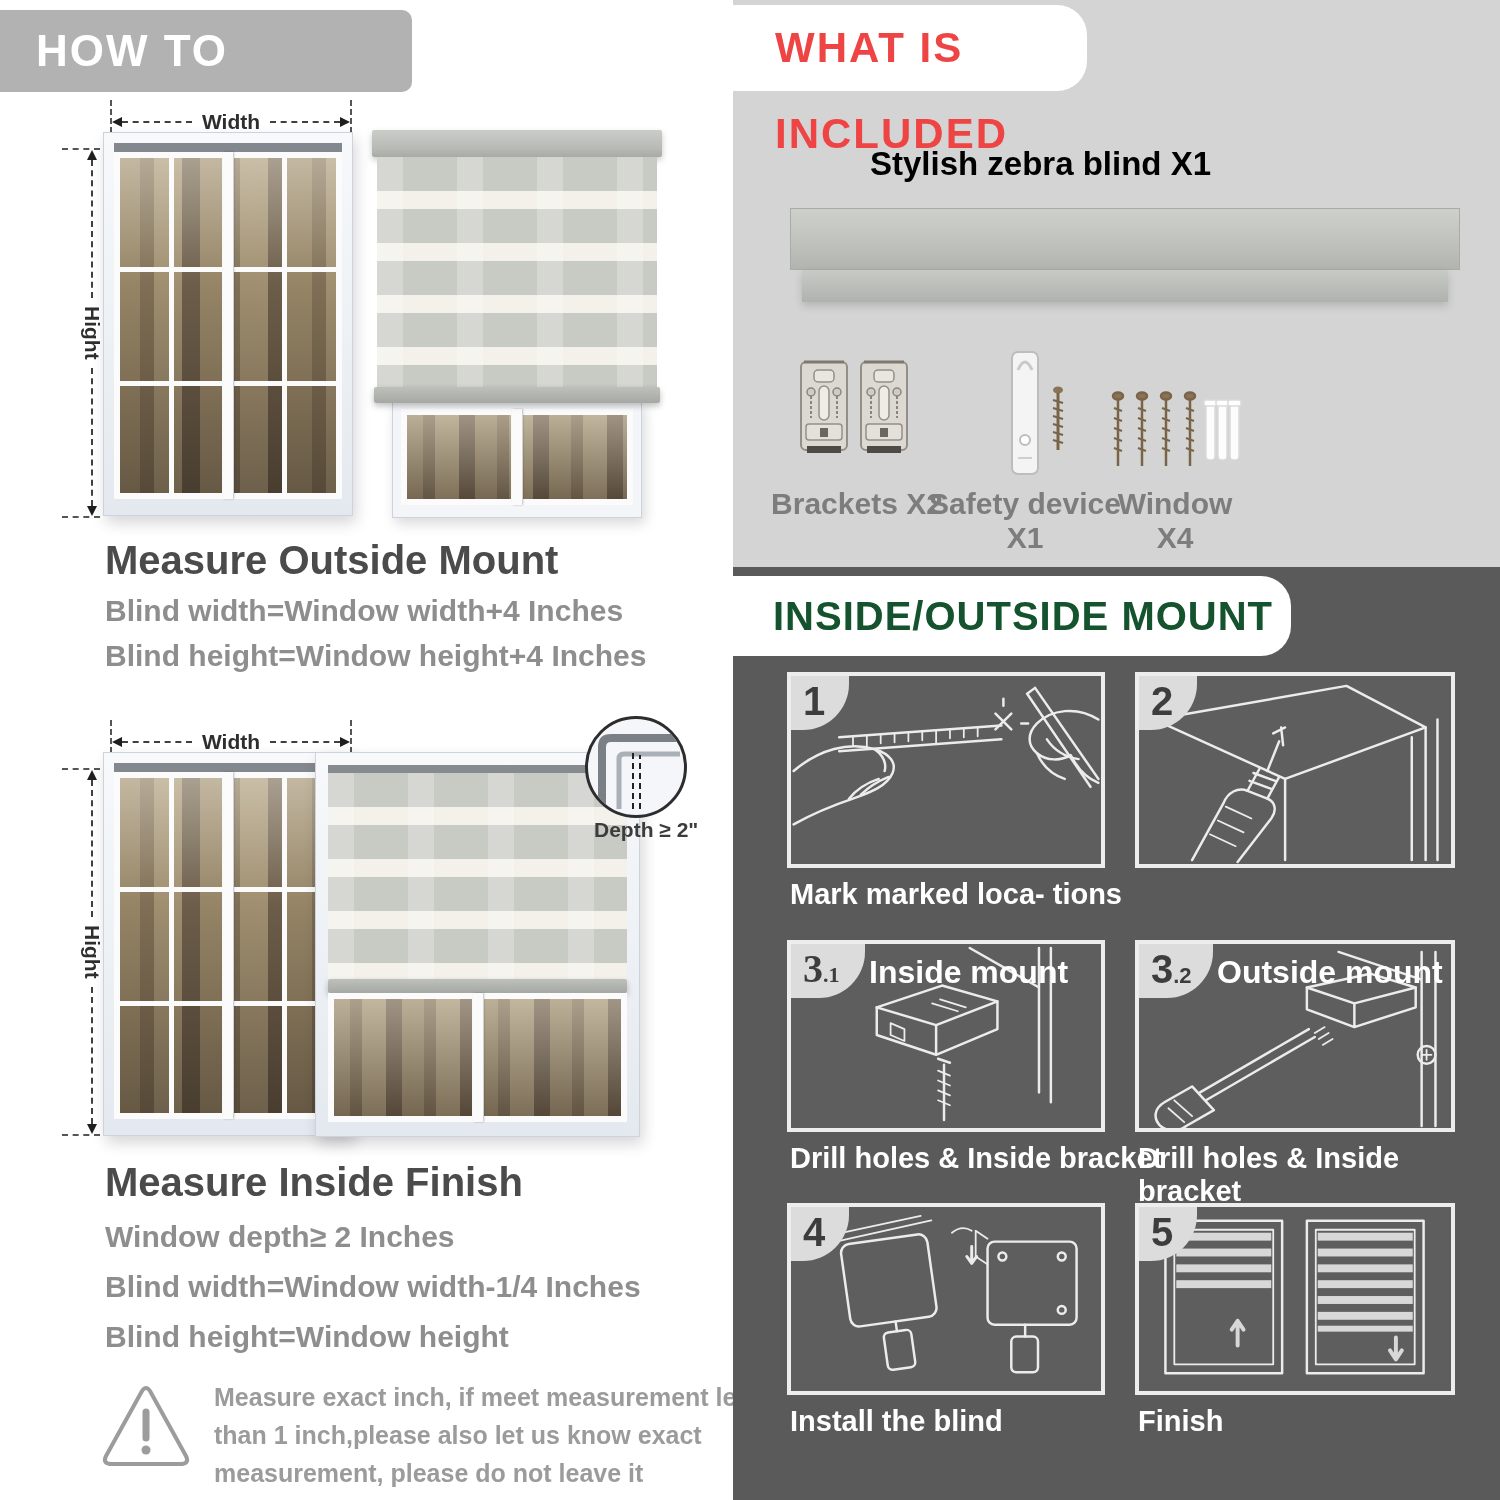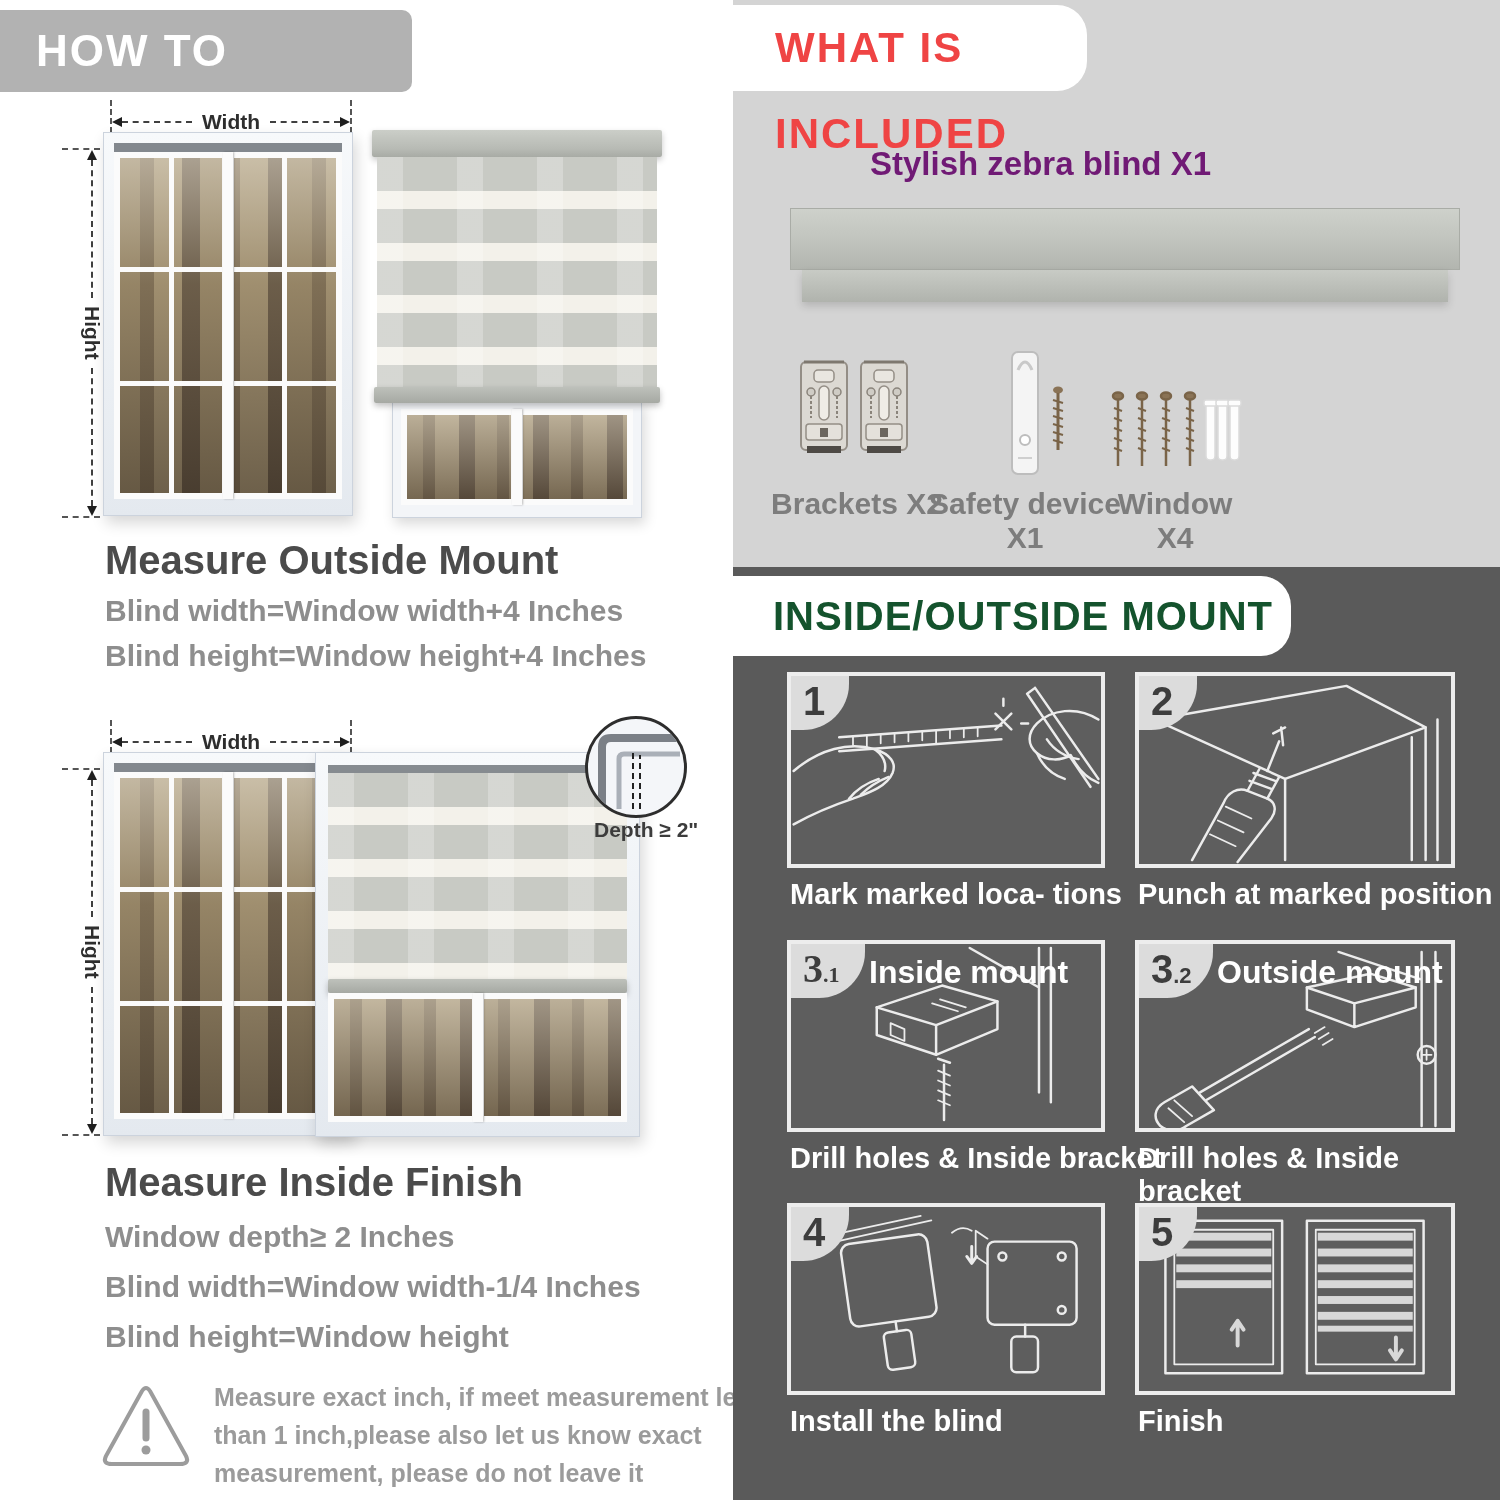--- a/index.html
+++ b/index.html
@@ -62,21 +62,21 @@
   .warn-text{font-size:25px;font-weight:bold;color:#9b9b9b;line-height:38px;}
 
   
   .panel-light{left:733px;top:0;width:767px;height:567px;background:#d4d4d4;}
   .panel-dark{left:733px;top:567px;width:767px;height:933px;background:#5a5a5a;}
   .banner-white{background:#fff;border-radius:0 30px 30px 0;box-sizing:border-box;}
   .banner-included{left:733px;top:5px;width:354px;height:86px;color:#ef4444;font-size:42px;font-weight:bold;
     letter-spacing:2px;line-height:86px;padding-left:42px;}
   .banner-mount{left:733px;top:576px;width:558px;height:80px;color:#14532d;font-size:40px;font-weight:bold;
     letter-spacing:1px;line-height:80px;padding-left:40px;}
-  .blind-title{left:733px;top:145px;width:615px;text-align:center;font-size:33px;font-weight:bold;color:#701a75;}
+  .blind-title{left:733px;top:145px;width:615px;text-align:center;font-size:33px;font-weight:bold;color:#000000;}
   .bar-main{left:790px;top:208px;width:670px;height:62px;background:linear-gradient(180deg,#ced1cb 0%,#c0c3bd 55%,#b2b5af 100%);
     border:1px solid #a9aca6;box-sizing:border-box;}
   .bar-low{left:802px;top:270px;width:646px;height:32px;background:linear-gradient(180deg,#c8cbc5,#b0b3ad);
     box-shadow:0 4px 8px rgba(0,0,0,.15);}
   .item-label{font-size:30px;font-weight:bold;color:#7d7d7d;text-align:center;}
 
   .step-box{position:absolute;border:4px solid #ededed;background:#5e5e5e;box-sizing:border-box;overflow:hidden;}
   .badge{position:absolute;top:0;left:0;height:54px;background:#dcdcdc;border-radius:0 0 46px 0;color:#3d3d3d;
     font-weight:bold;font-size:40px;line-height:50px;padding-left:12px;box-sizing:border-box;}
   .badge .sub{font-size:22px;}
@@ -316,21 +316,20 @@
     <svg class="lineart" width="312" height="188" viewBox="0 0 312 190">
       <path d="M14,44 L208,10 L288,52 L146,104 Z"></path>
       <path d="M288,52 V186 M300,44 V186 M274,62 V186 M146,104 V186"></path>
       <path d="M52,186 L84,128 C88,118 98,112 108,116 L128,124 C136,127 138,136 132,144 L98,188"></path>
       <path d="M70,160 L96,172 M78,146 L104,158 M86,132 L112,144" stroke-width="1.8"></path>
       <path d="M108,116 L120,94 M128,124 L140,102 M110,106 L132,114 M114,98 L136,106"></path>
       <path d="M128,96 L140,66 M134,58 l12,-6 M144,70 l-2,-18"></path>
     </svg>
     <div class="badge" style="width:58px;"><span>2</span></div>
   </div>
-  <div class="caption" style="left:1138px;top:878px;">Punch at  marked position</div>
 
   <div class="step-box" style="left:787px;top:940px;width:318px;height:192px;">
     <svg class="lineart" width="310" height="184" viewBox="0 0 312 186">
       <path d="M250,4 V150 M262,4 V160 M180,4 L250,44"></path>
       <path d="M86,64 L152,42 L208,58 L146,82 Z"></path>
       <path d="M86,64 L86,92 L146,112 L146,82 M146,112 L208,86 L208,58"></path>
       <path d="M150,56 L176,64 M142,60 L168,68 M100,80 l14,6 v12 l-14,-6 Z" stroke-width="1.8"></path>
       <path d="M148,116 l12,4 M154,122 V168 M154,168 V178"></path>
       <path d="M148,128 l12,5 M148,138 l12,5 M148,148 l12,5 M148,158 l12,5" stroke-width="1.8"></path>
     </svg>

